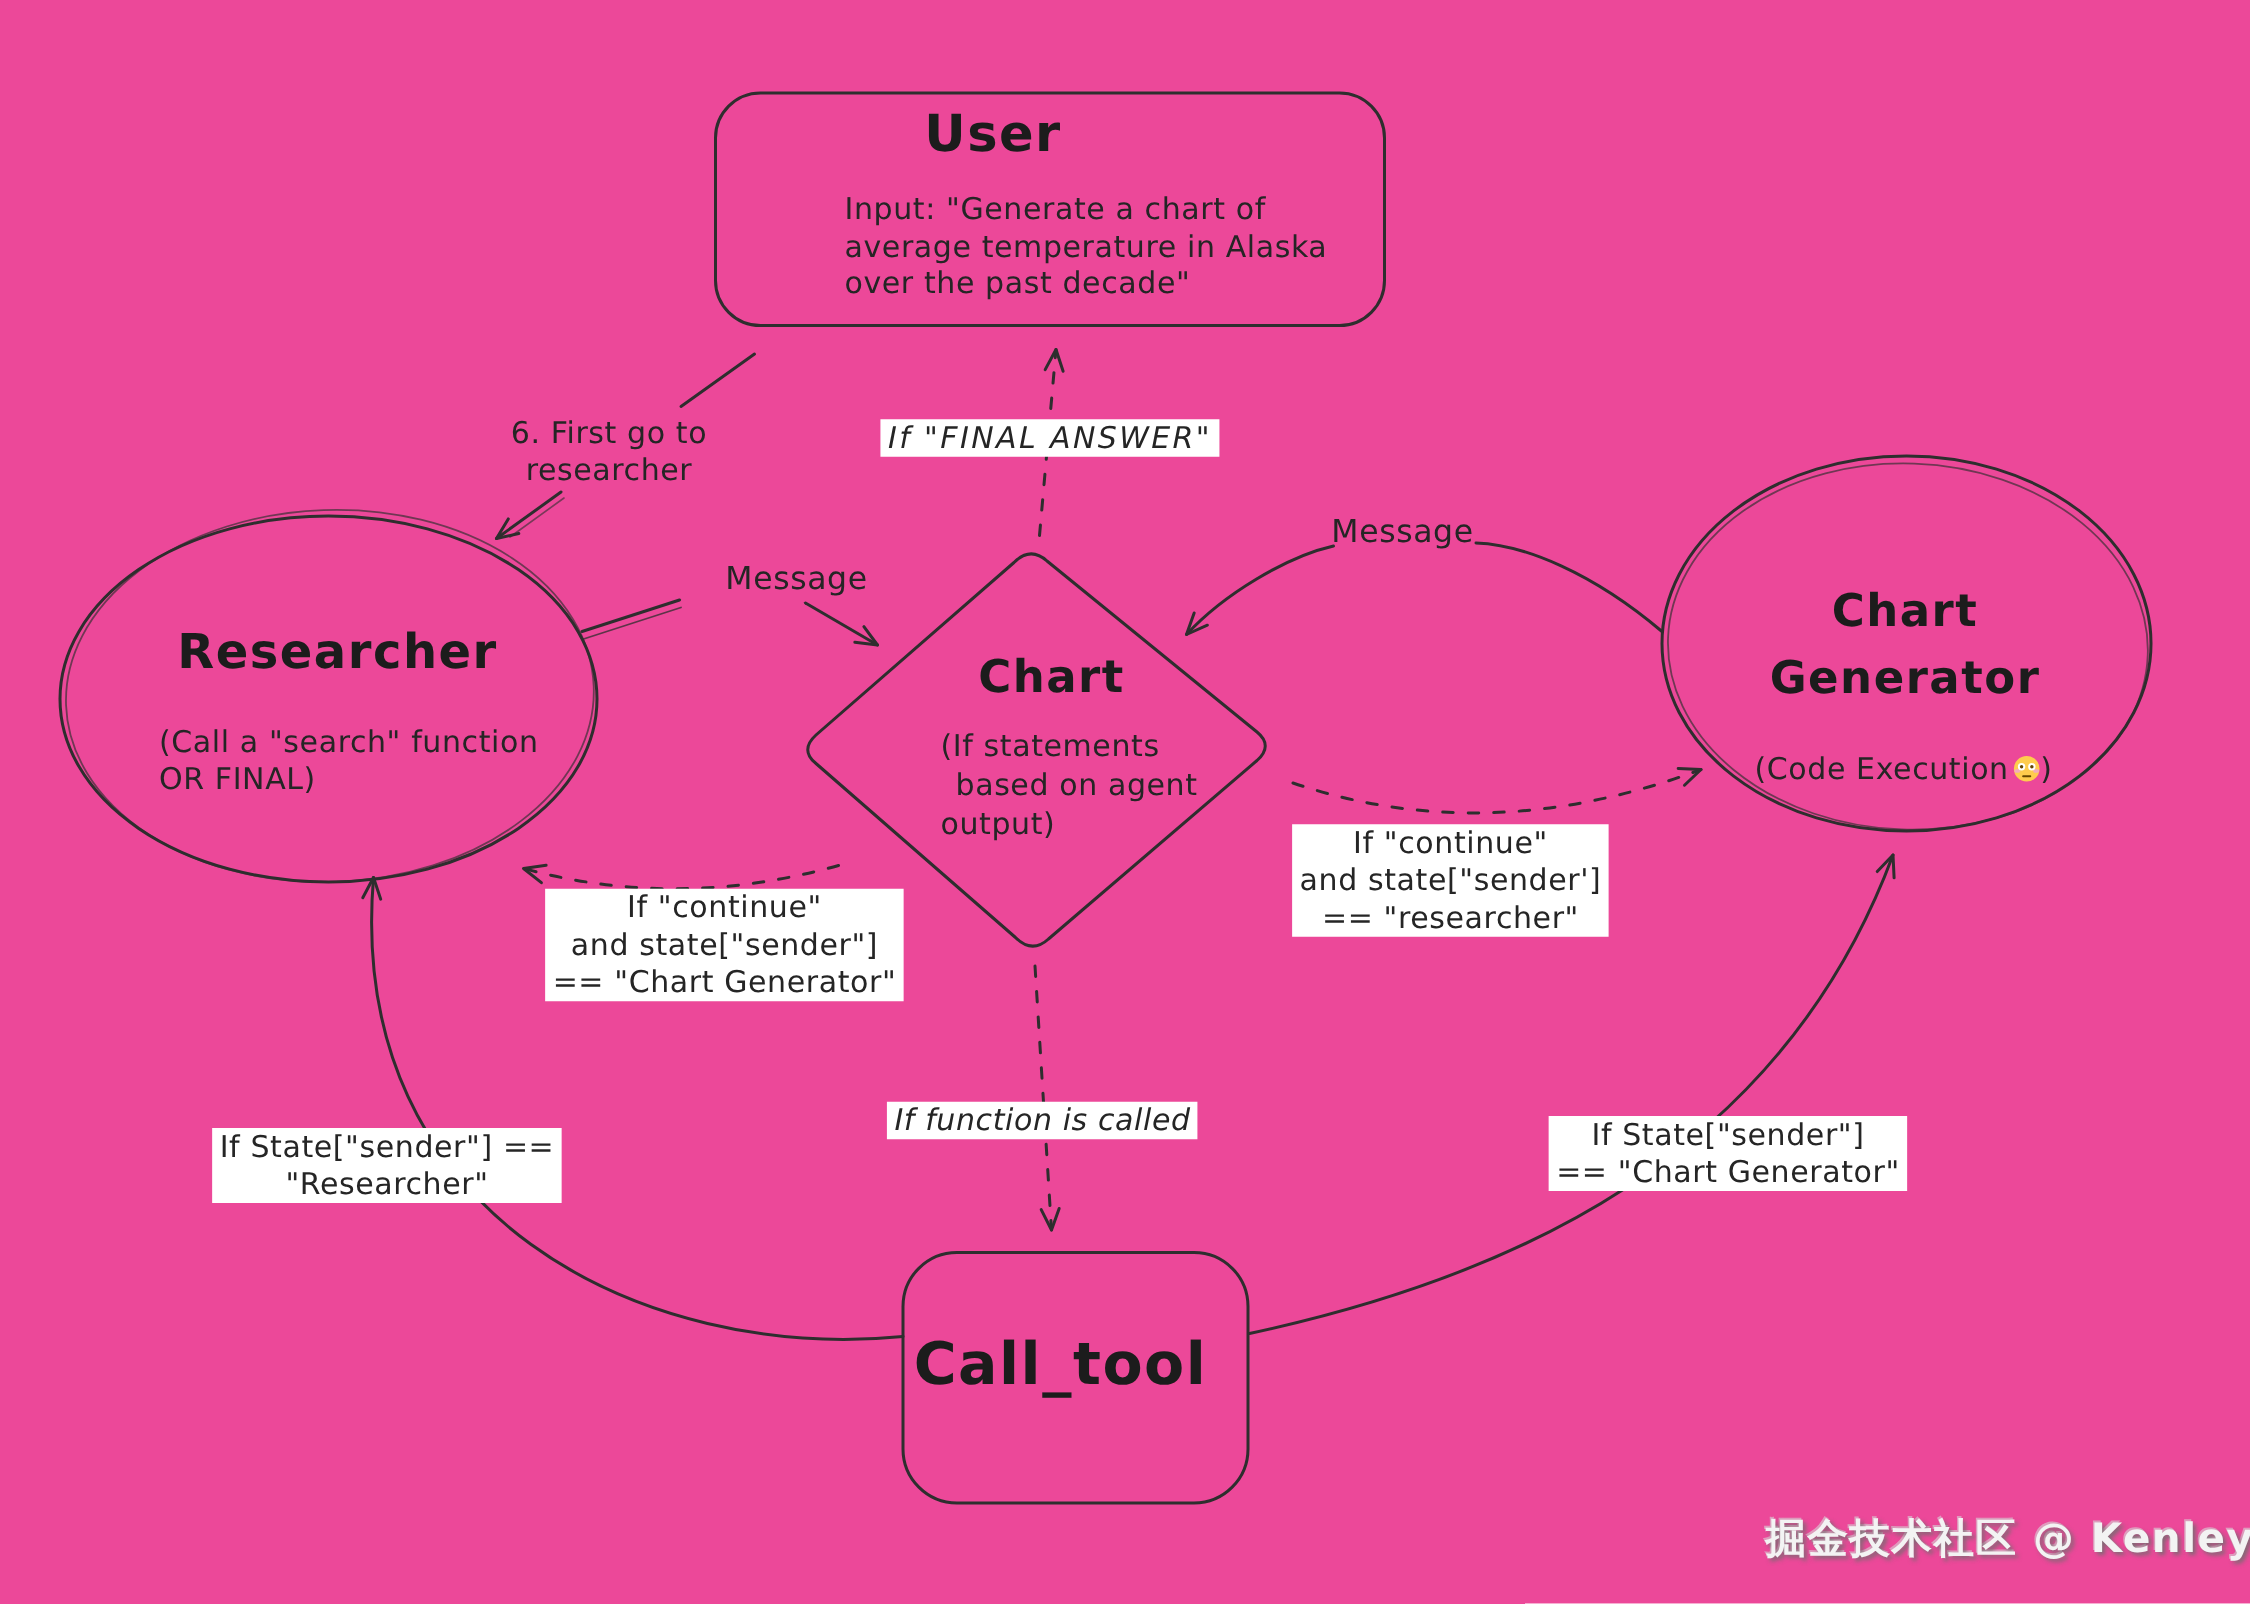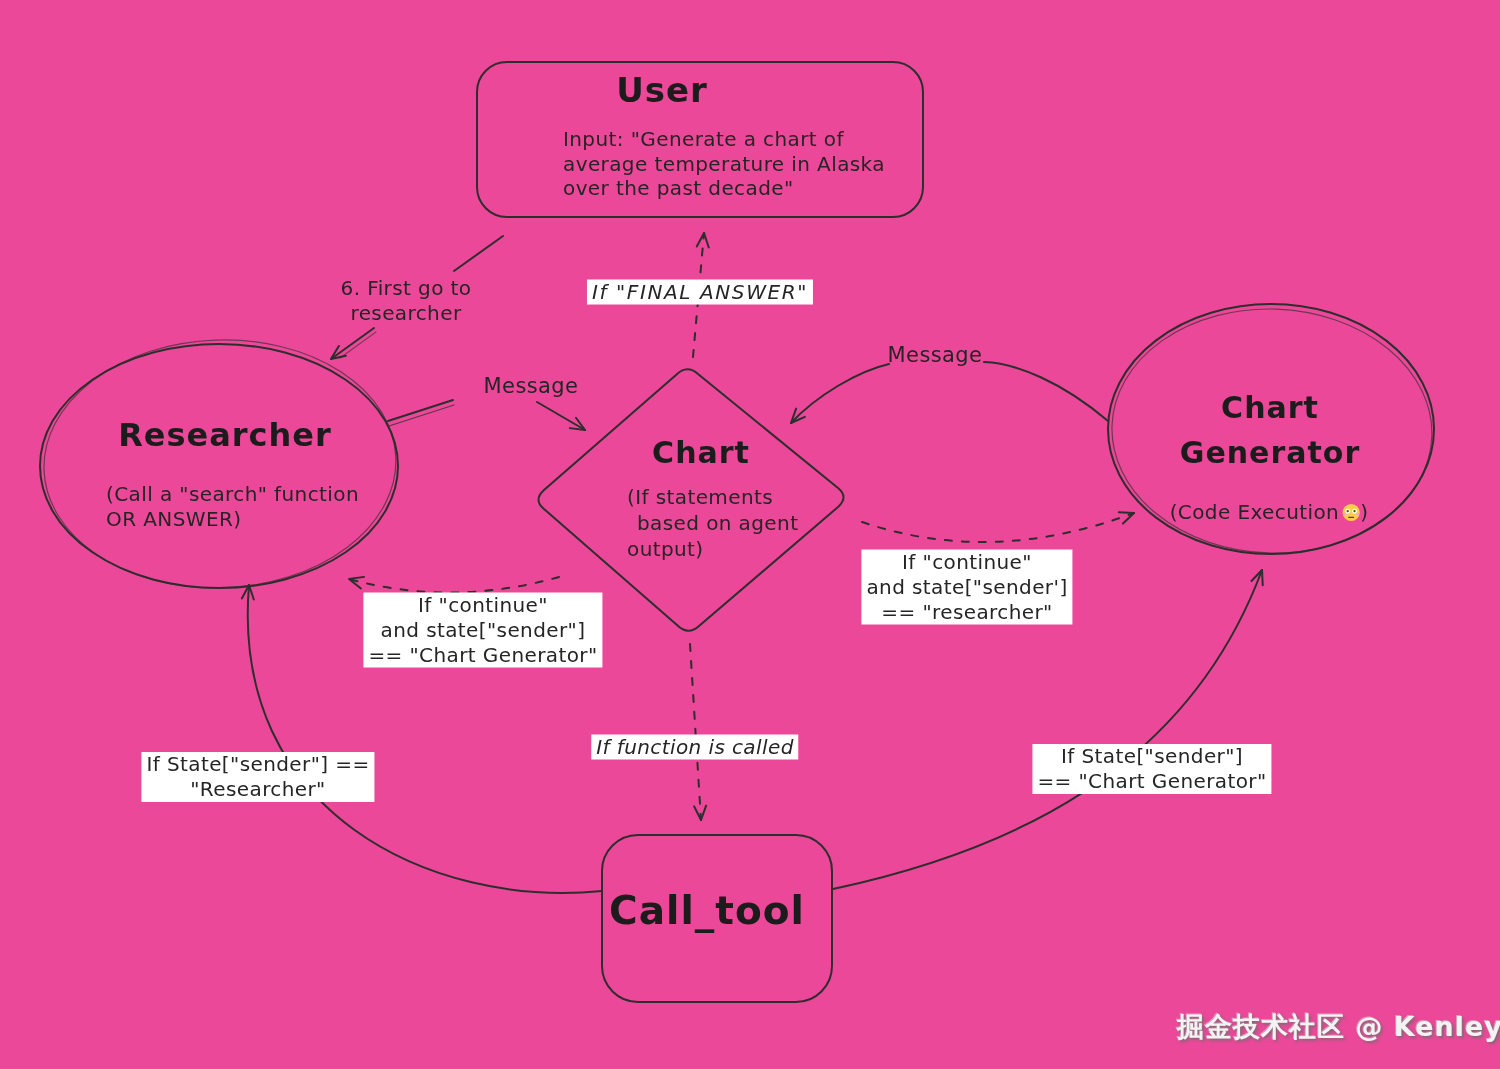--- a/index.html
+++ b/index.html
@@ -81,21 +81,21 @@
   <div class="lbl node-title" style="left:662px;top:90px;font-size:34px;">User</div>
   <div class="lbl left" style="left:563px;top:127px;line-height:24.5px;">
     <div>Input: "Generate a chart of</div>
     <div>average temperature in Alaska</div>
     <div>over the past decade"</div>
   </div>
 
   <div class="lbl node-title" style="left:225px;top:435px;font-size:32px;">Researcher</div>
   <div class="lbl left" style="left:106px;top:482px;">
     <div>(Call a "search" function</div>
-    <div>OR ANSWER)</div>
+    <div>OR FINAL)</div>
   </div>
 
   <div class="lbl node-title" style="left:701px;top:452px;font-size:30px;">Chart</div>
   <div class="lbl left" style="left:627px;top:484px;line-height:26px;">
     <div>(If statements</div>
     <div style="padding-left:10px;">based on agent</div>
     <div>output)</div>
   </div>
 
   <div class="lbl node-title" style="left:1270px;top:430px;font-size:30px;line-height:45px;">

